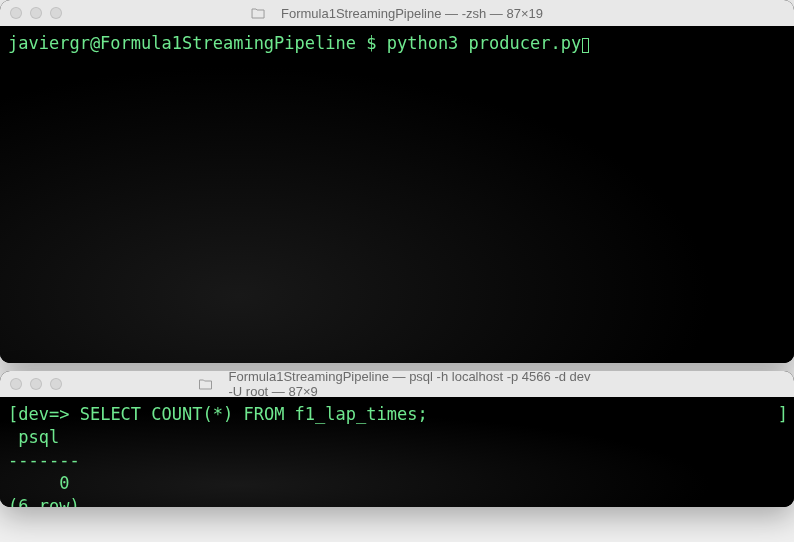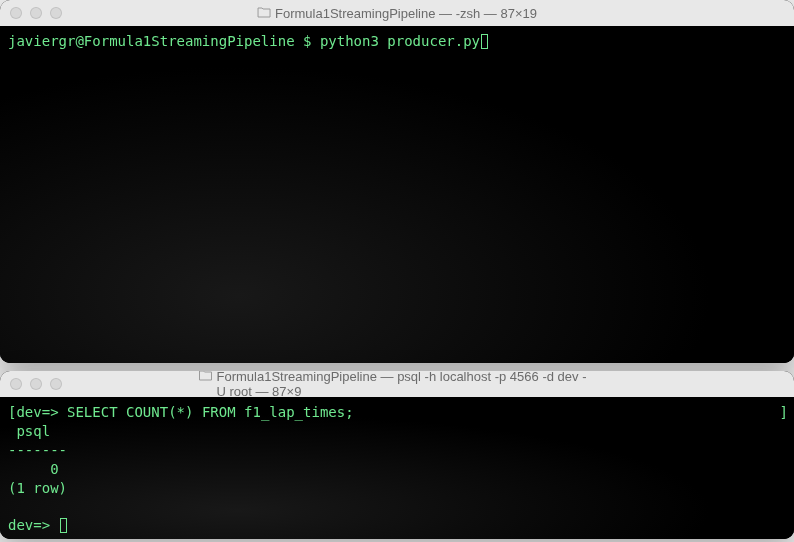--- a/index.html
+++ b/index.html
@@ -19,21 +19,21 @@
       border-radius: 10px;
       overflow: hidden;
       box-shadow: 0 10px 30px rgba(0,0,0,0.3);
       margin-bottom: 8px;
       position: relative;
     }
     .window-1 {
       height: 363px;
     }
     .window-2 {
-      height: 168px;
+      height: 136px;
     }
     .title-bar {
       background: #e8e8e8;
       height: 26px;
       display: flex;
       align-items: center;
       padding: 0 10px;
       position: relative;
     }
     .traffic-lights {
@@ -57,35 +57,35 @@
       background: #d8d8d8;
     }
     .title-text {
       position: absolute;
       left: 50%;
       transform: translateX(-50%);
       font-size: 13px;
       color: #6b6b6b;
       font-family: -apple-system, BlinkMacSystemFont, "Helvetica Neue", sans-serif;
       display: flex;
-      align-items: flex-start;
-      gap: 4px;
+      align-items: center;
+      gap: 16px;
     }
     .folder-icon {
       width: 14px;
       height: 12px;
       display: inline-flex;
       align-items: center;
       justify-content: center;
     }
     .terminal-body {
       background: #000000;
       background-image: radial-gradient(ellipse at 30% 80%, rgba(30,30,30,0.8) 0%, rgba(0,0,0,1) 60%);
       padding: 6px 8px;
-      font-size: 14px;
+      font-size: 17px;
       line-height: 1.35;
       color: #6fe88f;
       font-family: "Menlo", "Monaco", "Consolas", monospace;
       height: calc(100% - 26px);
       white-space: pre;
     }
     .prompt {
       color: #6fe88f;
     }
     .cursor {
@@ -143,16 +143,16 @@
           <path d="M1 2 L5 2 L6 3 L13 3 L13 11 L1 11 Z" fill="none" stroke="#9a9a9a" stroke-width="1"></path>
         </svg>
       </span>
       <span>Formula1StreamingPipeline — psql -h localhost -p 4566 -d dev -U root — 87×9</span>
     </div>
   </div>
   <div class="terminal-body"><span class="bracket">[</span><span class="prompt">dev=&gt; </span><span>SELECT COUNT(*) FROM f1_lap_times;</span><span class="right-edge">]</span>
 <span class="output-line"> psql </span>
 <span class="output-line">-------</span>
 <span class="output-line">     0</span>
-<span class="output-line">(1 row)</span>
+<span class="output-line">(6 row)</span>
 <span class="output-line"></span>
 <span class="prompt">dev=&gt; </span><span class="cursor"></span></div>
 </div>
 
 </body></html>

